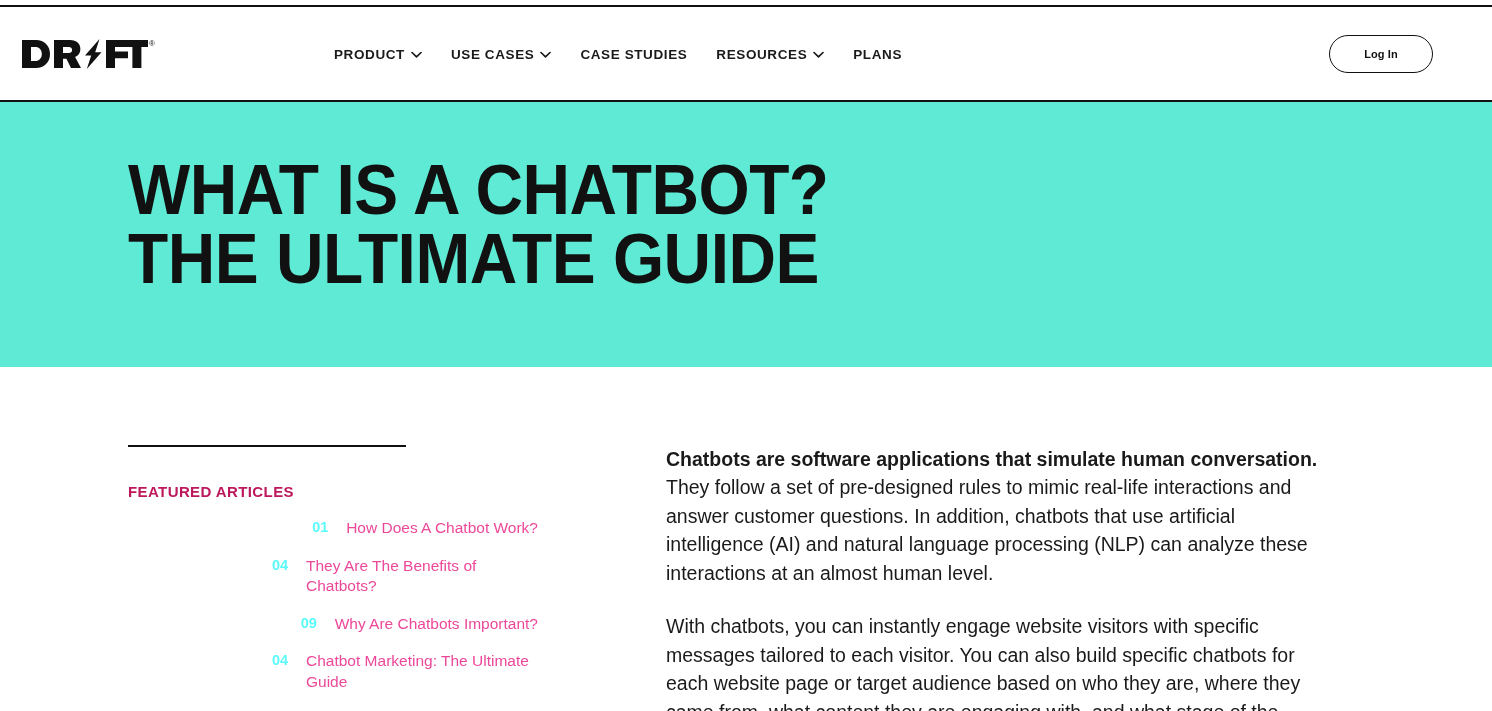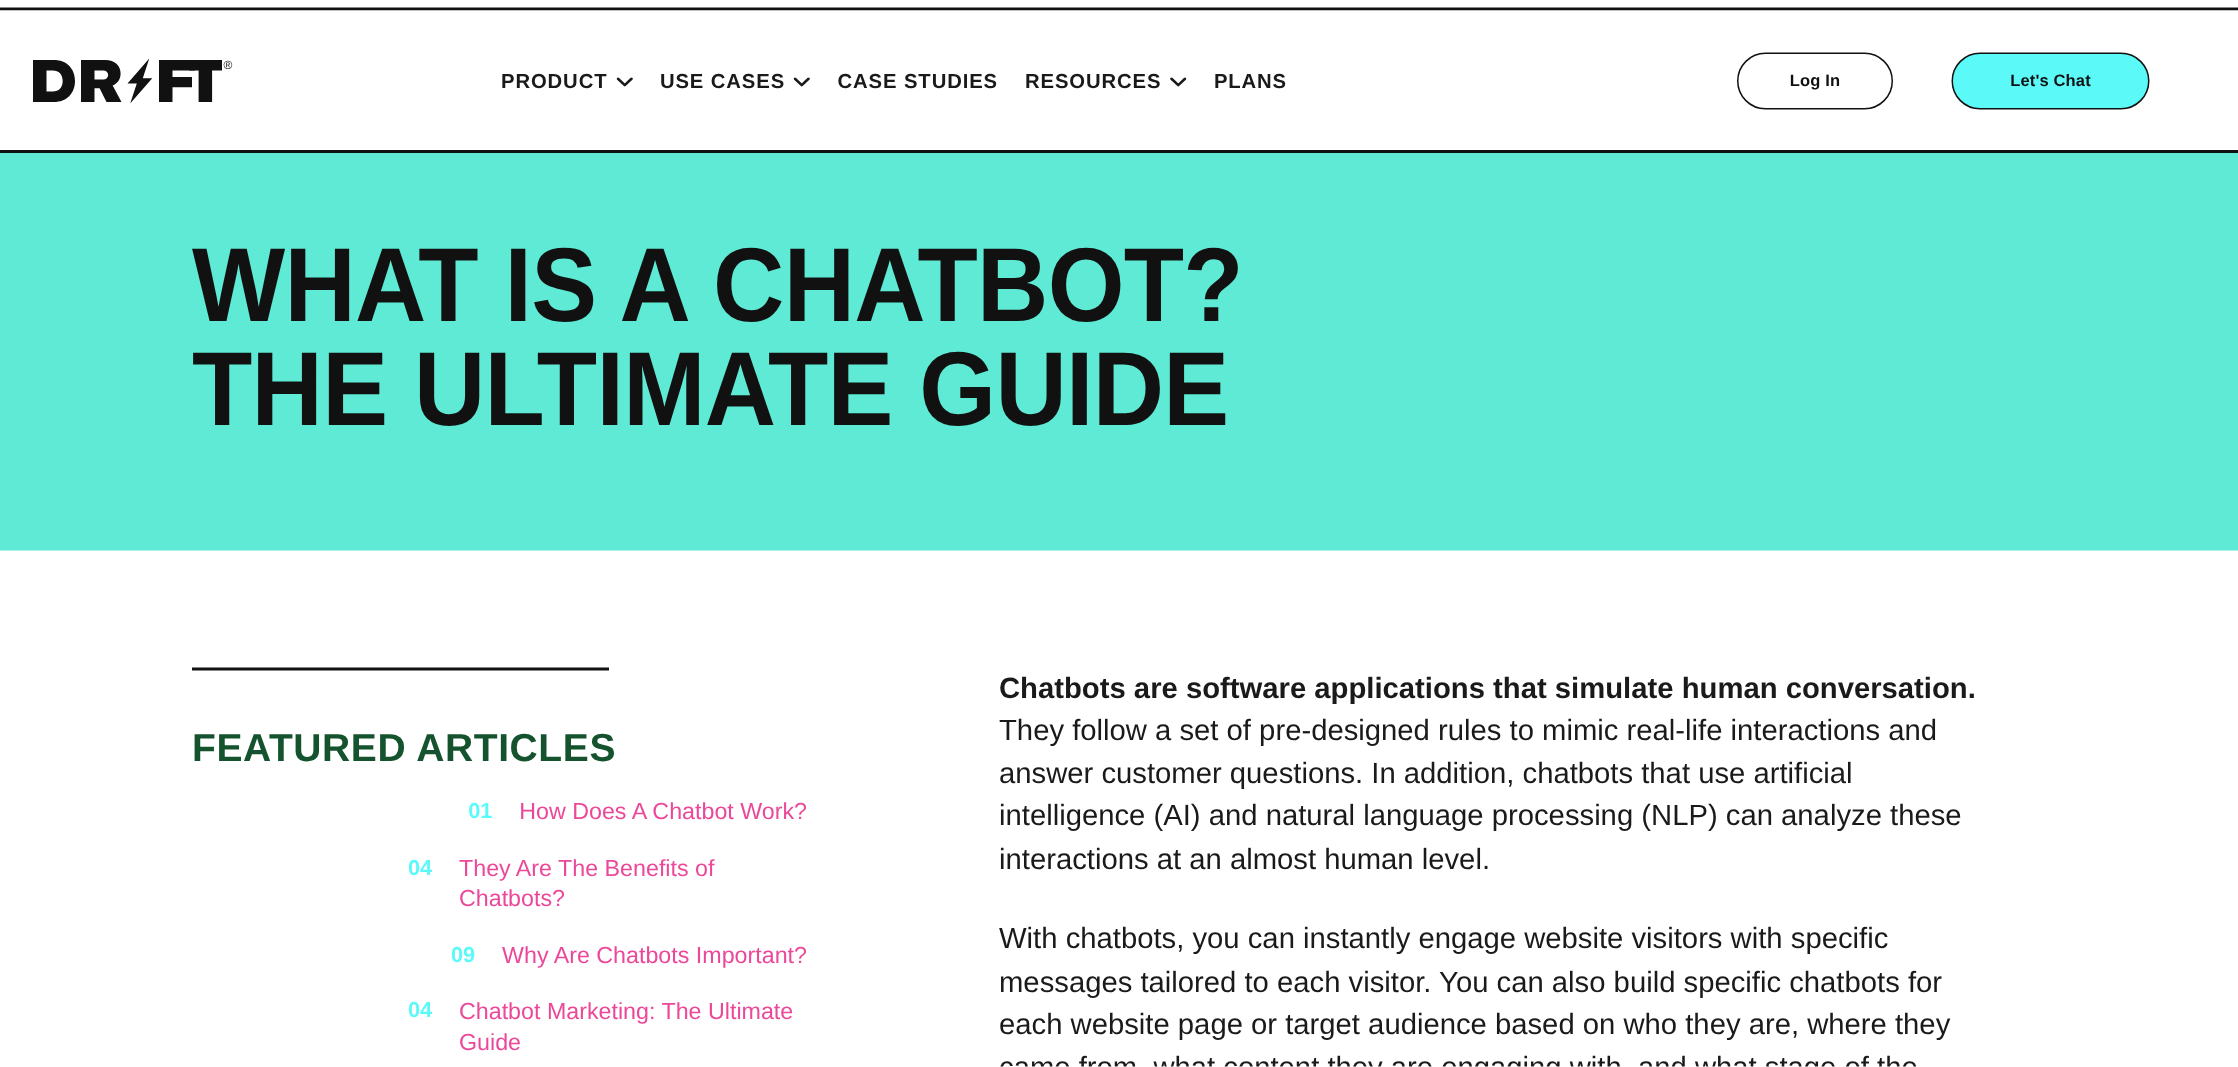--- a/index.html
+++ b/index.html
@@ -54,21 +54,21 @@
     font-family:"Liberation Sans", sans-serif;
   }
 
   .main-nav {
     position:absolute;
     left:334px;
     top:50%;
     transform:translateY(-50%);
     display:flex;
     align-items:flex-end;
-    gap:18px;
+    gap:29px;
   }
   .nav-item {
     display:flex;
     align-items:center;
     gap:6px;
     font-size:13.5px;
     font-weight:bold;
     letter-spacing:0.6px;
     color:#1a1a1a;
     text-transform:uppercase;
@@ -140,24 +140,24 @@
   }
 
   .sidebar { width:410px; flex:0 0 410px; }
   .side-rule {
     width:278px;
     height:2px;
     background:#111111;
     margin-bottom:36px;
   }
   .side-heading {
-    font-size:26px;
+    font-size:15px;
     font-weight:bold;
     letter-spacing:0.4px;
-    color:#14532d;
+    color:#be185d;
     text-transform:uppercase;
     margin-bottom:18px;
     font-family:"Liberation Sans", sans-serif;
   }
   .article-list { list-style:none; }
   .article-item {
     display:flex;
     gap:12px;
     margin-bottom:17px;
     cursor:pointer;
@@ -244,21 +244,20 @@
       </div>
 
       <div class="nav-item">
         <span>PLANS</span>
       </div>
 
     </nav>
 
     <div class="header-actions">
       <button class="btn btn-login">Log In</button>
-      <button class="btn btn-chat">Let's Chat</button>
     </div>
 
   </header>
 
   <section class="hero">
     <h1 class="hero-title">WHAT IS A CHATBOT?
 THE ULTIMATE GUIDE</h1>
   </section>
 
   <main class="content">

